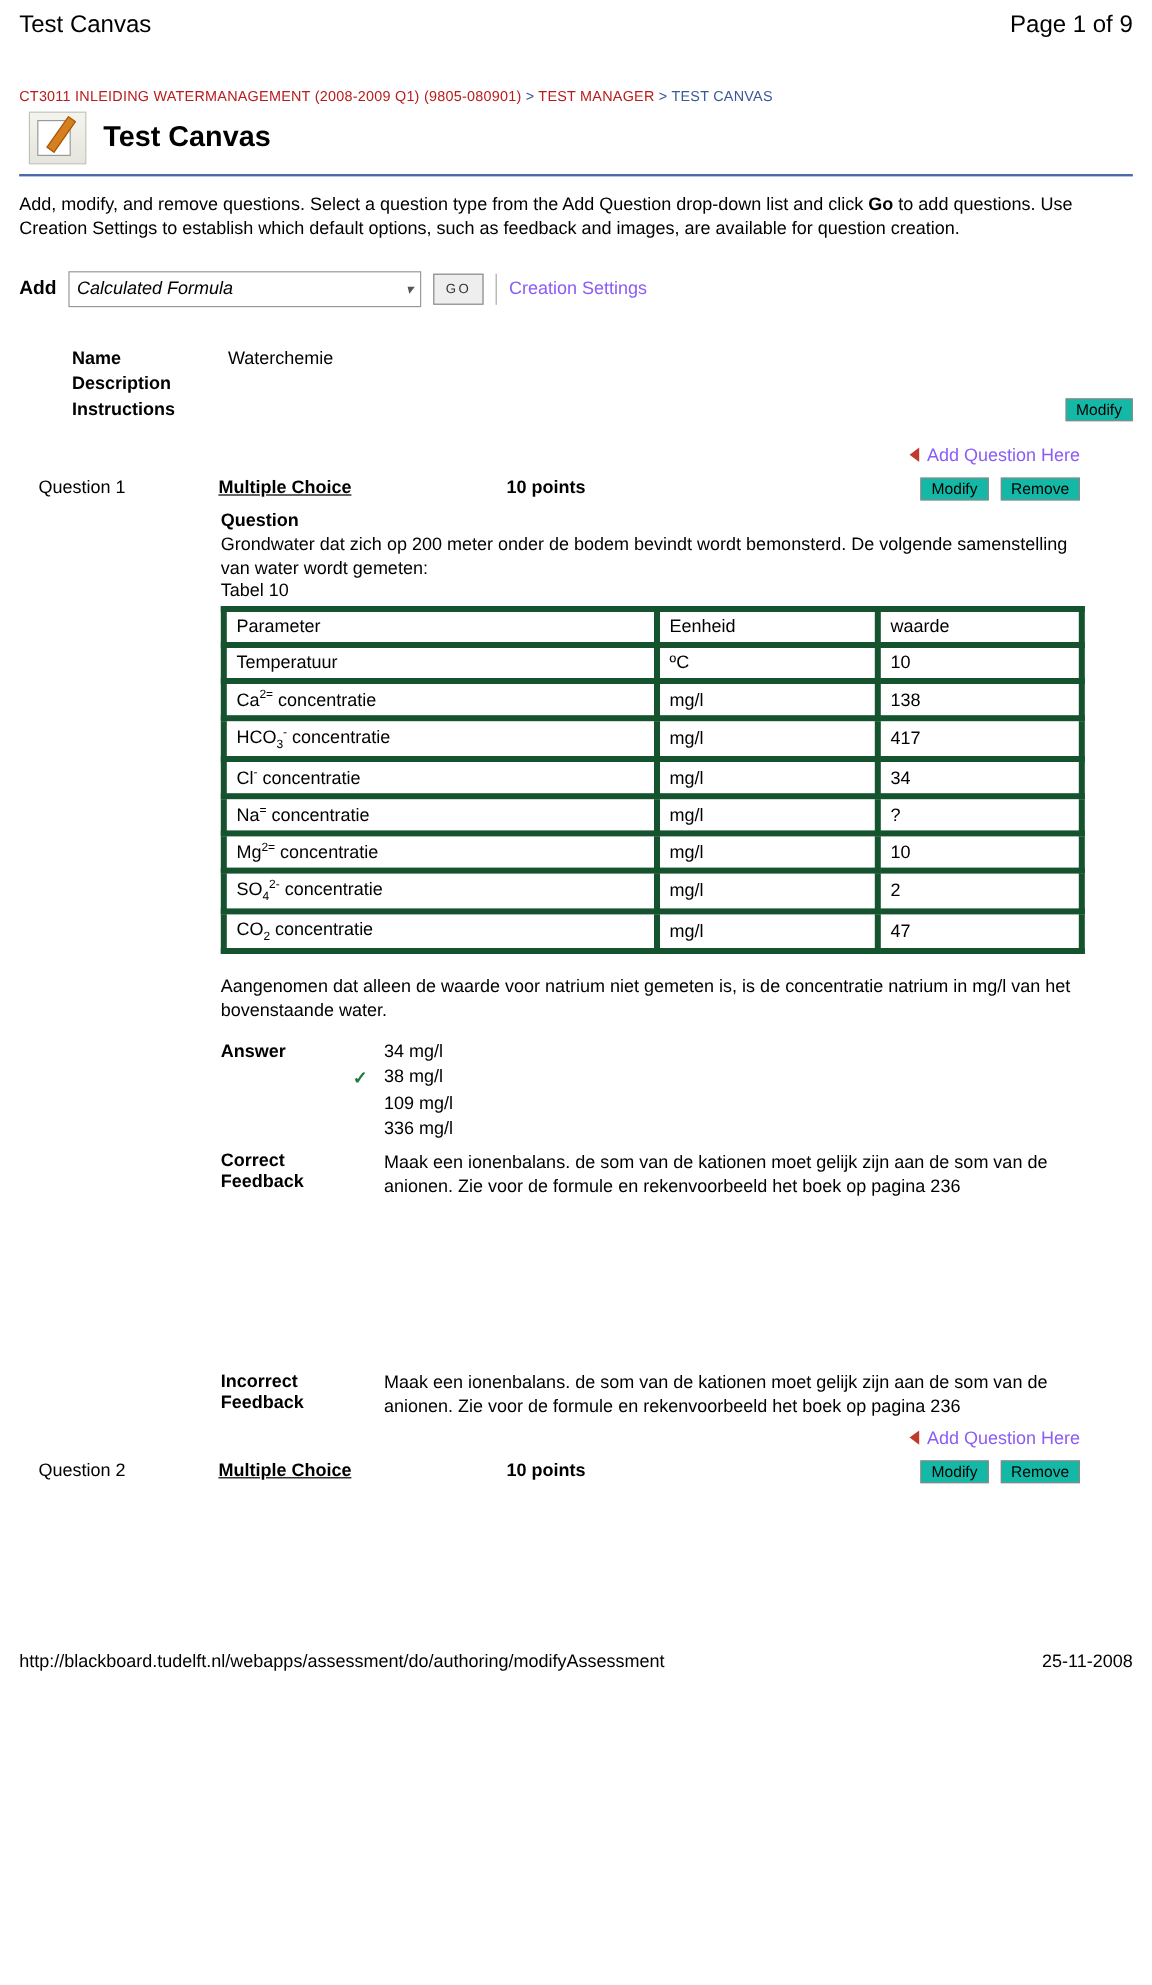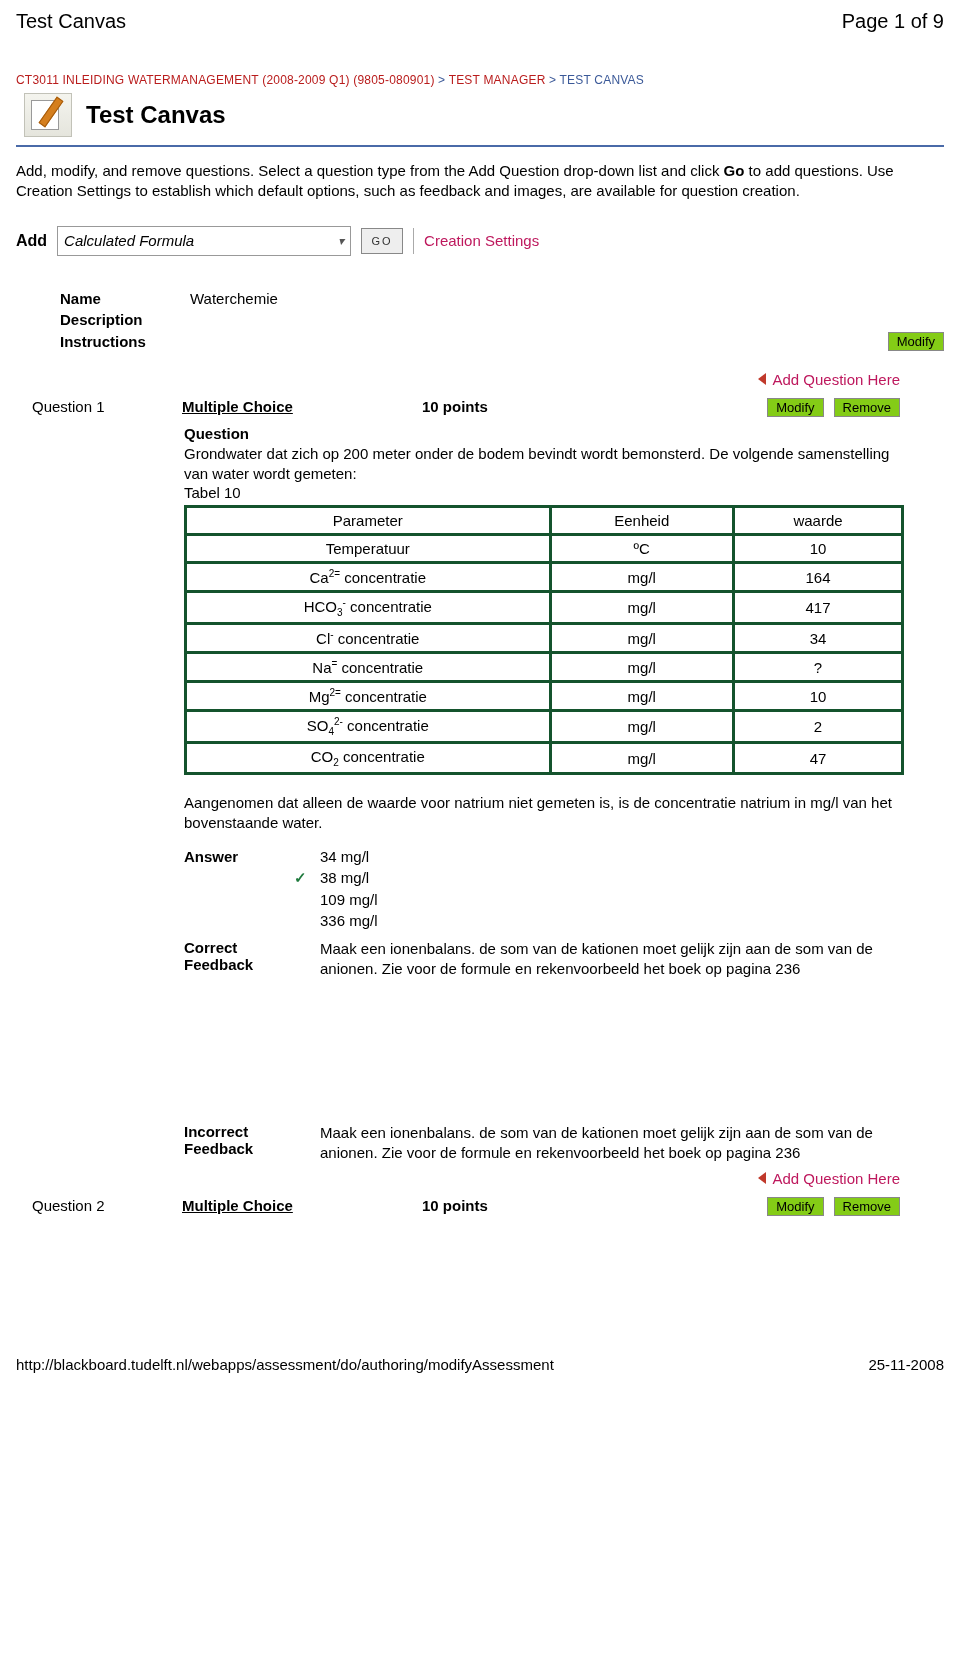--- a/index.html
+++ b/index.html
@@ -20,37 +20,37 @@
   .icon-box::after { content:""; position:absolute; left:22px; top:2px; width:6px; height:30px; background:#d57f1e; transform:rotate(35deg); border:1px solid #a55b0c; }
   h1.page-title { font-family: Arial, sans-serif; font-size: 24px; font-weight: bold; margin: 0; }
   hr.blue { border: none; border-top: 2px solid #4a6aa8; margin: 8px 0 14px 0; }
   .intro { font-size: 15px; line-height: 1.35; margin-bottom: 24px; }
   .add-row { display: flex; align-items: center; gap: 10px; margin-bottom: 16px; }
   .add-label { font-weight: bold; font-size: 16px; }
   .select-box { width: 280px; height: 24px; border:1px solid #999; background:#fff; font-size:15px; padding:2px 6px; display:flex; align-items:center; position:relative;font-style:italic; }
   .select-box::after { content:"▾"; position:absolute; right:6px; color:#555; font-size:12px; }
   .go-btn { width:40px; height:24px; border:1px solid #888; background:#eee; font-size:11px; letter-spacing:2px; color:#333; display:flex; align-items:center; justify-content:center; cursor:pointer; }
   .vline { width:1px; height:26px; background:#aaa; }
-  .link { color:#be185d; text-decoration:none; cursor:pointer; }
+  .link { color:#8b5cf6; text-decoration:none; cursor:pointer; }
   .meta-block { margin-left: 44px; margin-bottom: 20px; }
   .meta-row { display:flex; align-items:flex-start; margin-bottom:4px; }
   .meta-label { font-weight:bold; width:130px; }
-  .btn-small { border:1px solid #888; background:#84cc16; font-size:13px; padding:1px 8px; cursor:pointer; }
+  .btn-small { border:1px solid #888; background:#14b8a6; font-size:13px; padding:1px 8px; cursor:pointer; }
   .add-q-row { display:flex; justify-content:flex-end; align-items:center; gap:6px; margin: 6px 44px 10px 0; font-size:15px; }
   .tri-left { width:0; height:0; border-top:6px solid transparent; border-bottom:6px solid transparent; border-right:8px solid #c0392b; }
   .q-header { display:flex; margin-bottom: 8px; }
   .qnum { width: 150px; padding-left:16px; }
   .qtype { font-weight:bold; width: 240px; text-decoration: underline; }
   .qpts { font-weight:bold; width: 240px; }
   .qbtns { display:flex; gap:10px; margin-left:auto; margin-right:44px; }
   .q-body { margin-left: 168px; margin-right: 40px; }
   .q-body .label { font-weight:bold; margin-top:6px; margin-bottom:2px; }
   .q-text { font-size:15px; line-height:1.35; }
   table.data { border-collapse: collapse; width: 100%; margin-top:4px; }
-  table.data td, table.data th { border:3px solid #14532d; padding:4px 8px; font-size:15px; text-align:center; font-weight:normal; }
+  table.data td, table.data th { border:5px solid #14532d; padding:4px 8px; font-size:15px; text-align:left; font-weight:normal; }
   .sub { font-size:10px; vertical-align:sub; }
   .sup { font-size:10px; vertical-align:super; }
   .after-table { margin-top:18px; font-size:15px; line-height:1.35; }
   .fb-grid { display:grid; grid-template-columns: 110px 26px 1fr; row-gap:4px; margin-top:14px; }
   .fb-label { font-weight:bold; }
   .check { color:#1f7a3d; font-weight:bold; }
   .fb-text { font-size:15px; line-height:1.35; }
   .footer { display:flex; justify-content:space-between; font-size:15px; margin-top:140px; }
   .big-gap { height:130px; }
 </style>
@@ -134,21 +134,21 @@
     </thead>
     <tbody id="param-tbody">
         <tr>
           <td>Temperatuur</td>
           <td>ºC</td>
           <td>10</td>
         </tr>
         <tr>
           <td>Ca<span class="sup">2=</span> concentratie</td>
           <td>mg/l</td>
-          <td>164</td>
+          <td>138</td>
         </tr>
         <tr>
           <td>HCO<span class="sub">3</span><span class="sup">-</span> concentratie</td>
           <td>mg/l</td>
           <td>417</td>
         </tr>
         <tr>
           <td>Cl<span class="sup">-</span> concentratie</td>
           <td>mg/l</td>
           <td>34</td>

